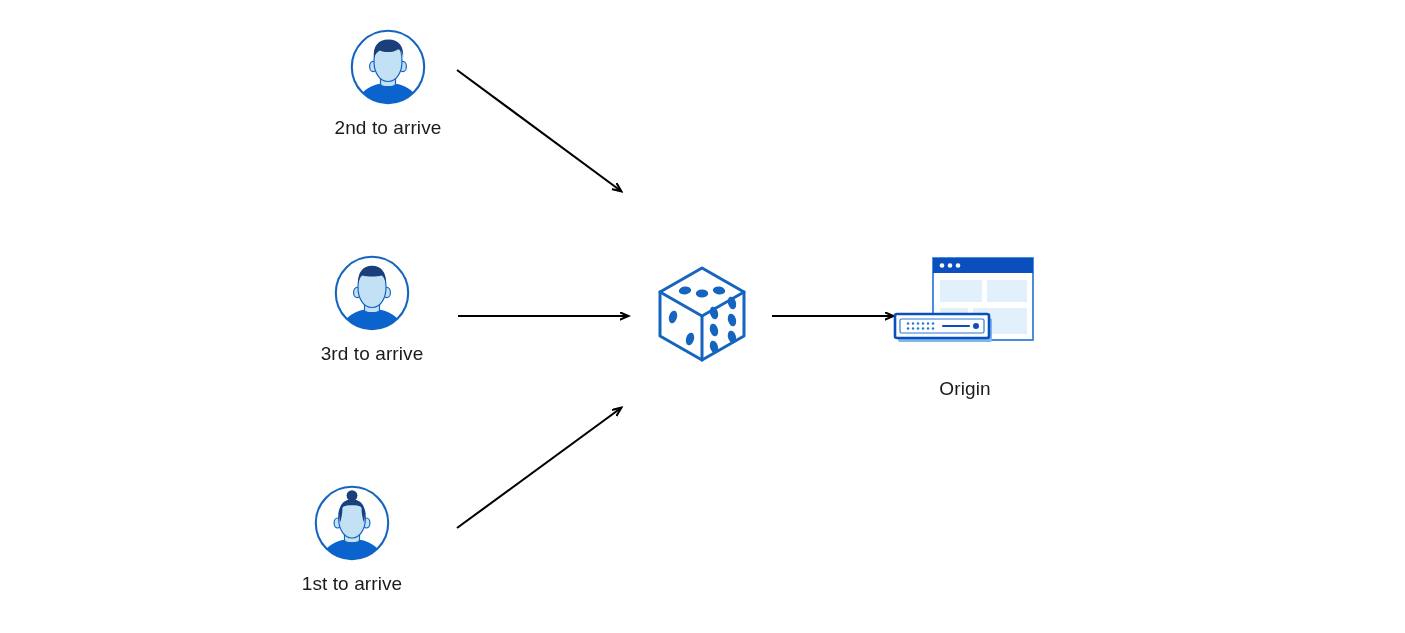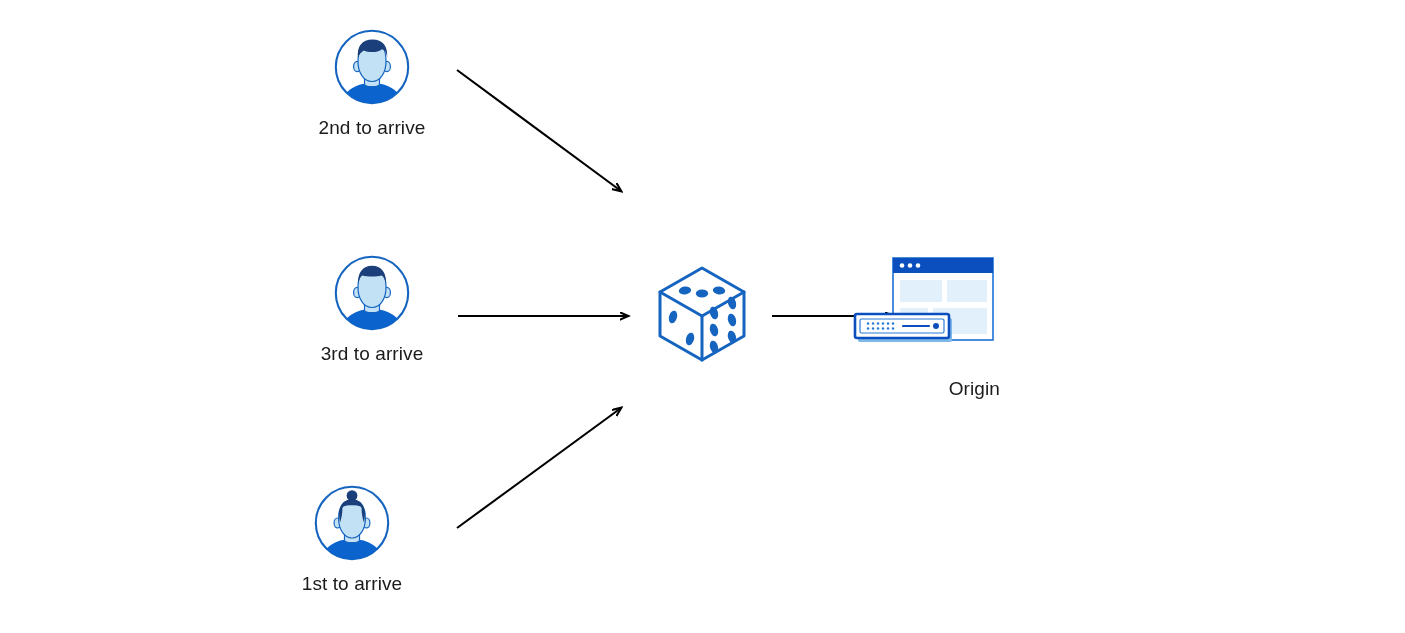--- a/index.html
+++ b/index.html
@@ -38,25 +38,25 @@
   }
   .node-label {
     margin-top: 10px;
     font-size: 19px;
     line-height: 24px;
     color: #1b1b1b;
     white-space: nowrap;
     letter-spacing: 0.1px;
   }
   .avatar-node { width: 160px; }
-  .client-1 { left: 292px; top: 28px; }
+  .client-1 { left: 308px; top: 28px; }
   .client-2 { left: 292px; top: 254px; }
   .client-3 { left: 272px; top: 484px; }
   .dice-node { left: 652px; top: 262px; width: 100px; }
-  .origin-node { left: 840px; top: 252px; width: 160px; align-items: flex-end; }
+  .origin-node { left: 885px; top: 252px; width: 160px; }
   .icon-wrap {
     display: block;
     line-height: 0;
   }
 </style>
 </head>
 <body>
 
 <div class="canvas">
 

